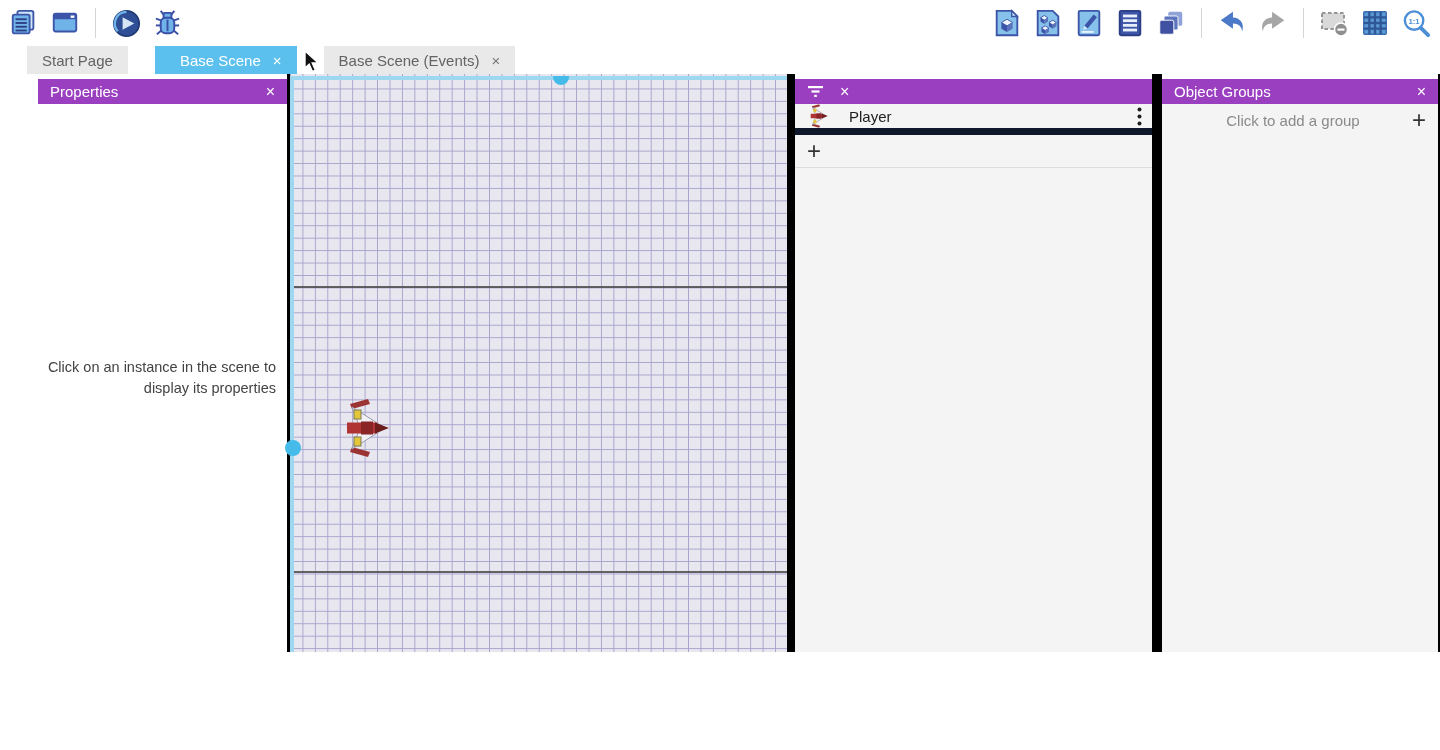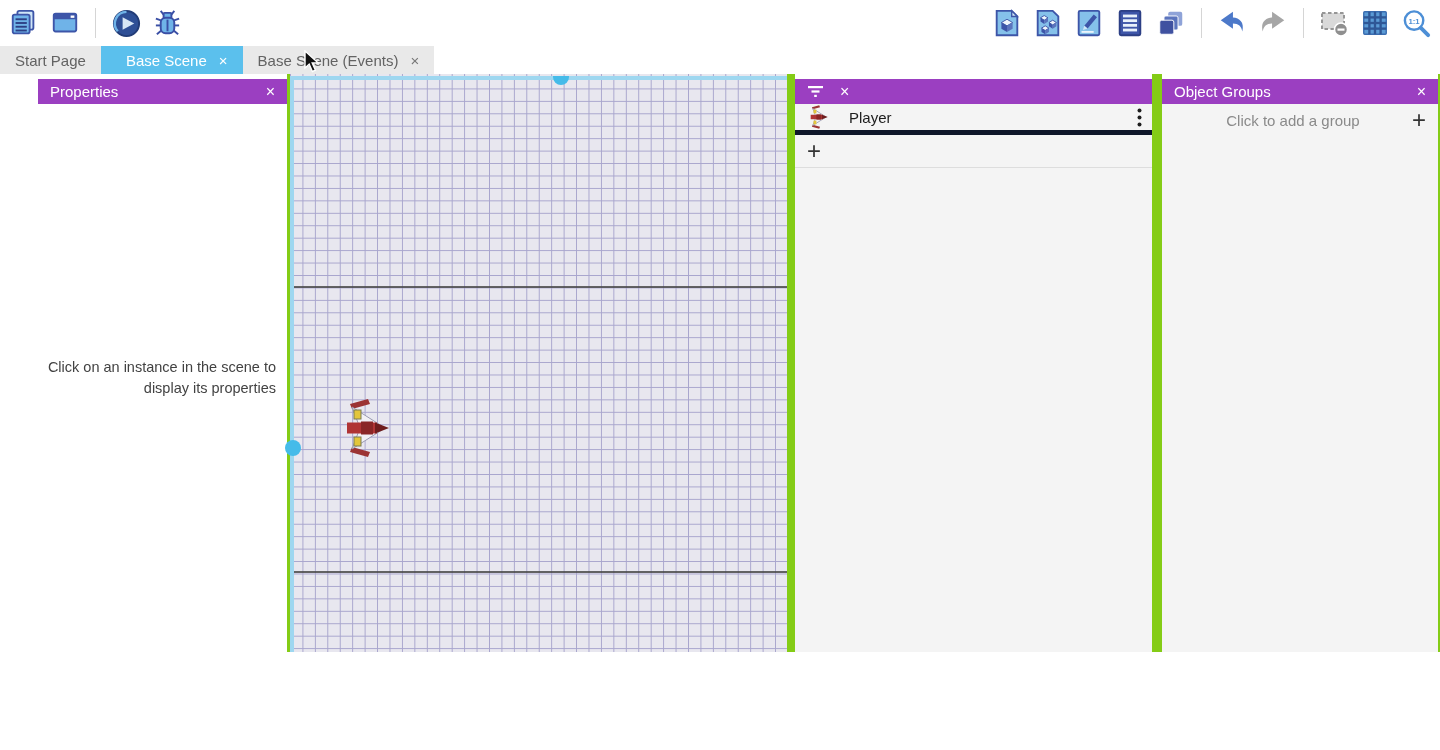--- a/index.html
+++ b/index.html
@@ -1,43 +1,43 @@
 <!DOCTYPE html>
 <html><head>
 <meta charset="utf-8">
 <style>
   * { margin:0; padding:0; box-sizing:border-box; }
   html,body { width:1440px; height:750px; font-family:"Liberation Sans", sans-serif; background:#fff; }
-  #app { position:relative; width:1440px; height:652px; overflow:hidden; background:#84cc16; }
+  #app { position:relative; width:1440px; height:652px; overflow:hidden; background:#000000; }
 
   
   .toolbar { position:absolute; left:0; top:0; width:1440px; height:46px; background:#fff; display:flex; align-items:center; justify-content:space-between; padding:0 8px; }
   .tb-group { display:flex; align-items:center; gap:9px; }
   .tb-btn { width:32px; height:32px; display:flex; align-items:center; justify-content:center; cursor:pointer; }
   .tb-sep { width:1px; height:30px; background:#d5d5d5; margin:0 5px; }
 
   
   .tabbar { position:absolute; left:0; top:46px; width:1440px; height:28px; background:#fff; display:flex; }
-  .tab { height:28px; display:flex; align-items:center; gap:12px; padding:0 15px; background:#e9e9e9; color:#636363; font-size:15px; cursor:pointer; white-space:nowrap; }
+  .tab { height:28px; display:flex; align-items:center; gap:12px; padding:0 15px; background:#e9e9e9; color:#636363; font-size:15px; cursor:pointer; white-space:nowrap;margin-left:27px; }
   .tab .tab-close { font-size:15px; color:#777; line-height:1; cursor:pointer; }
   .tab.active { background:#5bc0ed; color:#fff;padding-left:25px; }
   .tab.active .tab-close { color:#fff; }
 
   
   .panel { position:absolute; top:74px; bottom:0; background:#fff; }
   .panel-header { height:25px; margin-top:5px; background:#9b3fc1; color:#fff; display:flex; align-items:center; padding:0 12px; font-size:15px; }
   .panel-header .ph-title { flex:1; }
   .panel-header .ph-close { color:#fff; font-size:16px; cursor:pointer; margin-left:16px; }
   .props { left:0; width:287px;padding-left:38px; }
   .props-body { position:absolute; top:30px; left:0; right:0; bottom:0; background:#fff; display:flex; align-items:center; justify-content:center; text-align:center; padding:0 10px; }
   .props-hint { color:#424242; font-size:14.5px; line-height:1.42; max-width:265px;text-align:right; }
 
   .objects { left:795px; width:357px; }
   .panel-body-gray { position:absolute; top:30px; left:0; right:0; bottom:0; background:#f4f4f4; }
-  .obj-row { height:31px; display:flex; align-items:center; padding:0 10px; border-bottom:5px solid #0f172a; background:#f4f4f4; cursor:pointer; }
+  .obj-row { height:31px; display:flex; align-items:center; padding:0 10px; border-bottom:7px solid #0f172a; background:#f4f4f4; cursor:pointer; }
   .obj-thumb { width:26px; height:26px; display:flex; align-items:center; justify-content:center; }
   .obj-label { flex:1; margin-left:18px; font-size:15px; color:#1d1d1d; }
   .add-row { height:32px; display:flex; align-items:center; padding:16px 12px; border-bottom:1px solid #ddd; background:#f4f4f4; cursor:pointer; }
   .add-label { flex:1; text-align:center; color:#8a8a8a; font-size:15px; }
   .plus { color:#333; font-size:24px; font-weight:400; line-height:1; }
 
   .groups { left:1162px; width:276px; }
 
   
   .scene { position:absolute; left:290px; top:74px; width:497px; height:676px;

